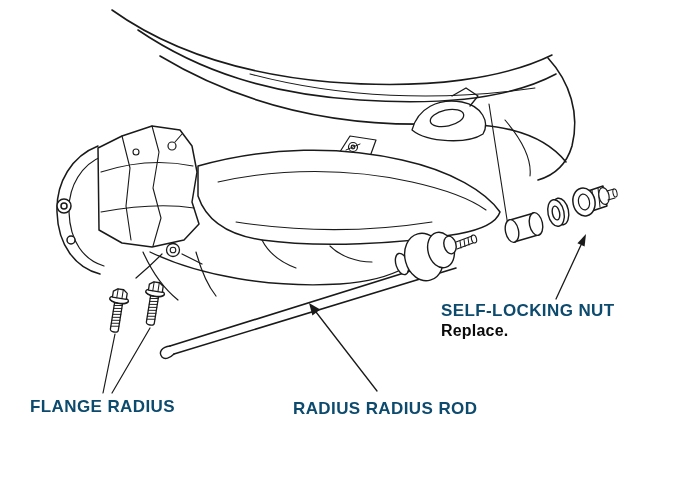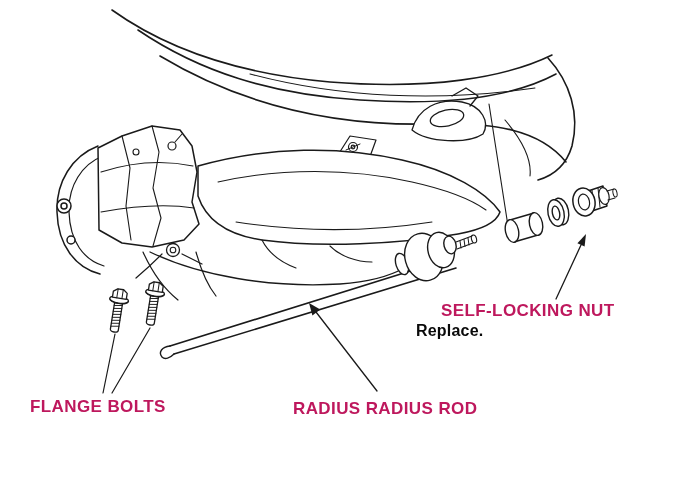--- a/index.html
+++ b/index.html
@@ -15,21 +15,21 @@
     background: #ffffff;
     overflow: hidden;
   }
   .stage svg {
     position: absolute;
     inset: 0;
     display: block;
   }
   .diagram-label {
     position: absolute;
-    color: #be185d;
+    color: #0c4a6e;
     font-weight: bold;
     font-size: 17px;
     letter-spacing: 0.4px;
     white-space: nowrap;
     user-select: none;
   }
   .diagram-note {
     position: absolute;
     color: #0a0a0a;
     font-weight: bold;
@@ -171,20 +171,20 @@
       <path d="M316,312 L377,391" stroke-width="1.3"></path>
       <polygon points="309,303 320.3,309.4 312.4,315.6" fill="#1a1a1a" stroke="none"></polygon>
     </g>
 
     <g>
       <path d="M581,245 L556,299" stroke-width="1.3"></path>
       <polygon points="586,234 584.6,246.6 577.4,243.2" fill="#1a1a1a" stroke="none"></polygon>
     </g>
   </svg>
 
-  <div class="diagram-label" style="left:30px; top:397px;">FLANGE BOLTS</div>
+  <div class="diagram-label" style="left:30px; top:397px;">FLANGE RADIUS</div>
 
   <div class="diagram-label" style="left:293px; top:399px;">RADIUS RADIUS ROD</div>
 
   <div class="diagram-label" style="left:441px; top:301px;">SELF-LOCKING NUT</div>
 
-  <div class="diagram-note" style="left:416px; top:322px;text-align:center;">Replace.</div>
+  <div class="diagram-note" style="left:441px; top:322px;text-align:center;">Replace.</div>
 </div>
 
 </body></html>

